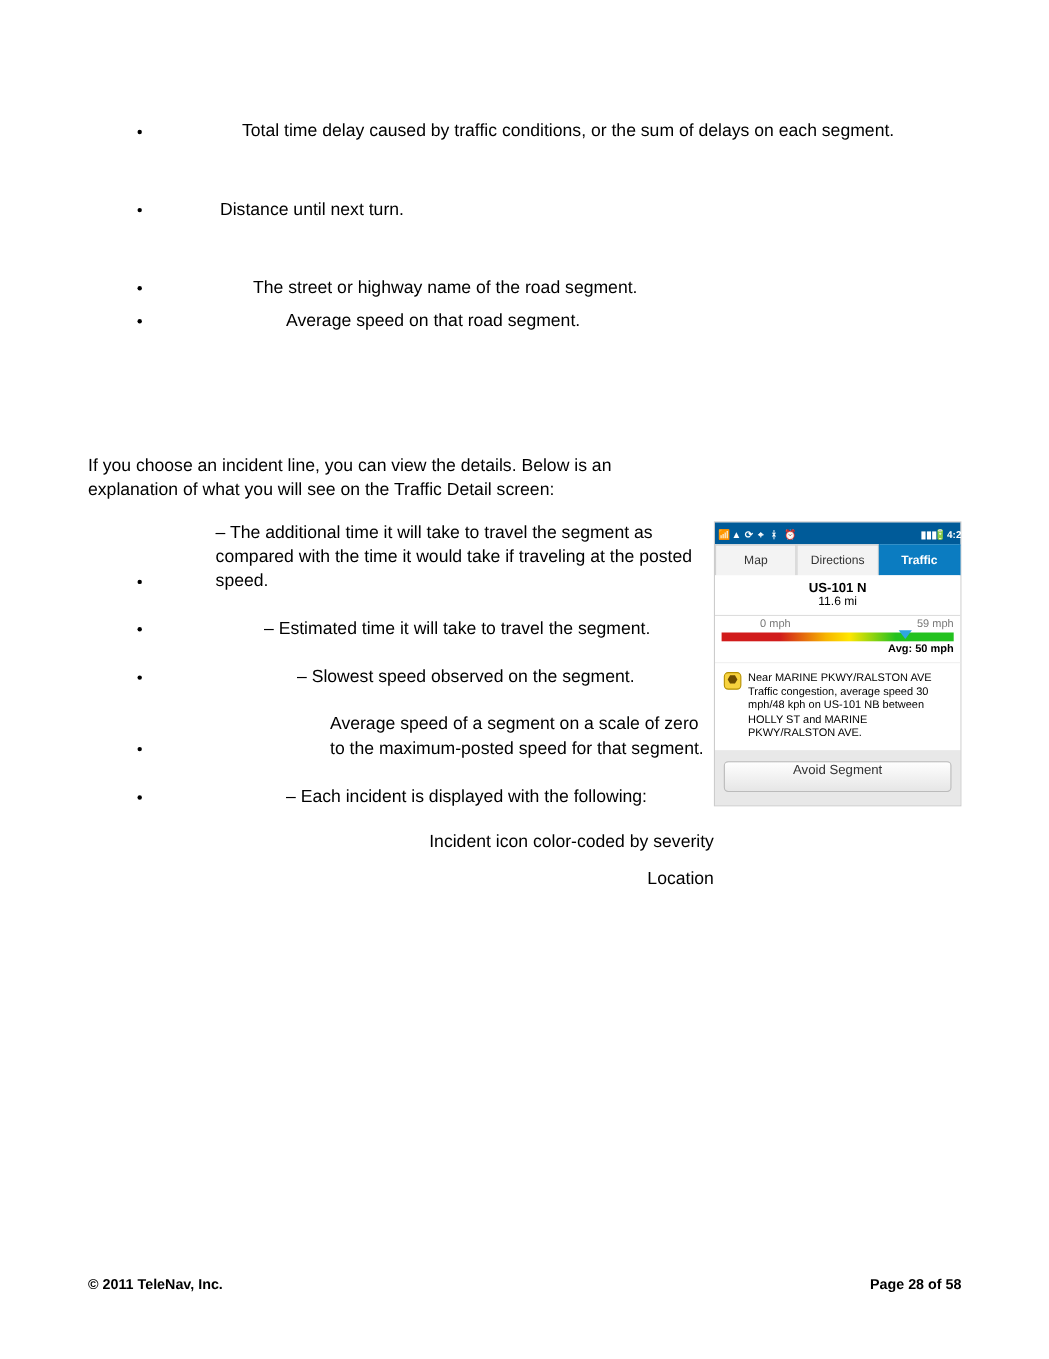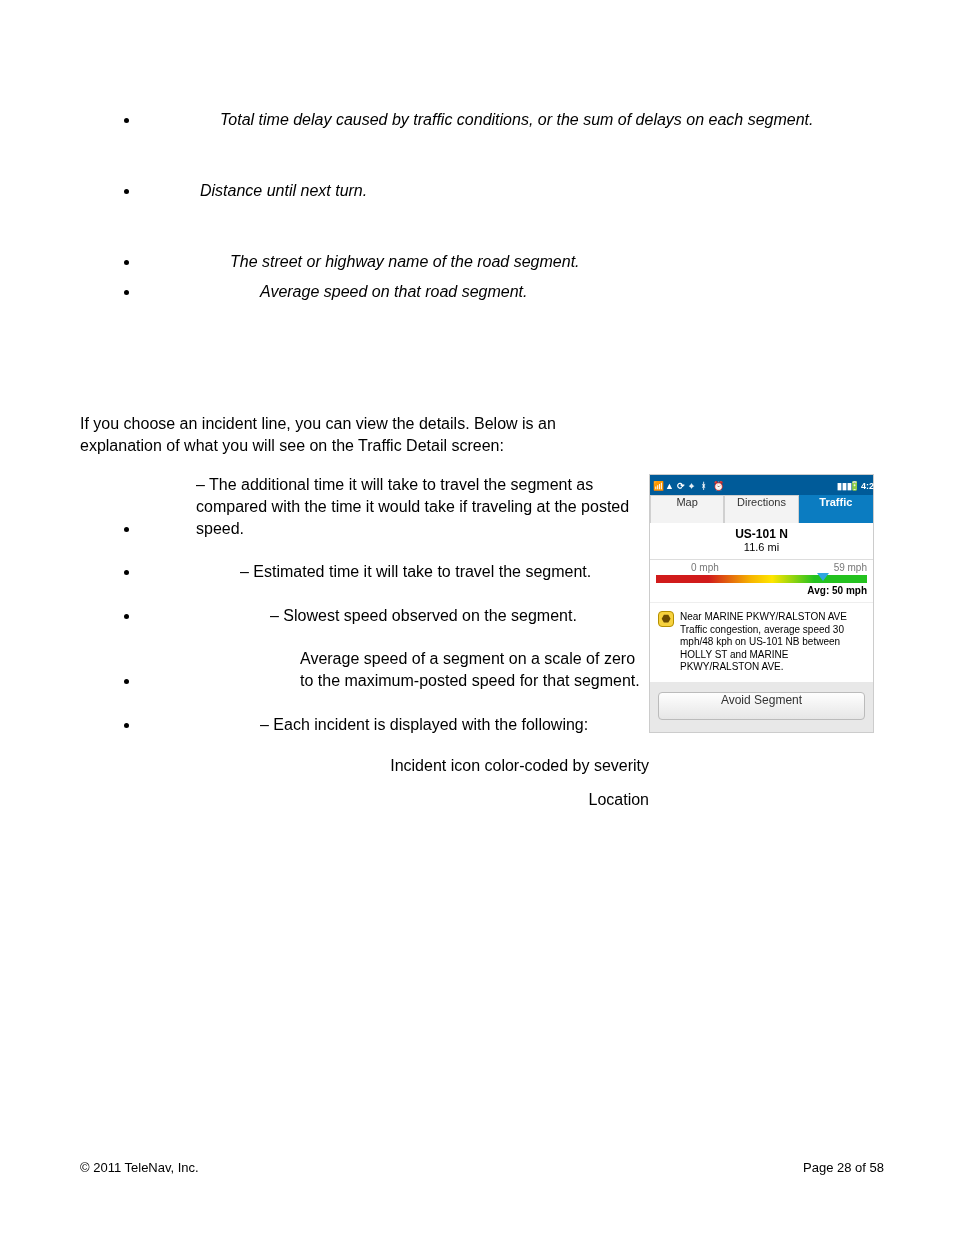--- a/index.html
+++ b/index.html
@@ -1,39 +1,39 @@
 <!DOCTYPE html>
 <html><head>
 <meta charset="utf-8">
 <style>
   * { box-sizing: border-box; margin: 0; padding: 0; }
   html, body { width: 954px; height: 1235px; background: #fff; font-family: Arial, Helvetica, sans-serif; color: #000; }
   .page { position: relative; width: 954px; height: 1235px; padding: 110px 80px 60px 80px; }
-  .bullets-top { margin-left: 60px; font-style: italic; }
+  .bullets-top { margin-left: 60px; }
   .bullets-top li { list-style: disc; margin-bottom: 50px; font-size: 16px; line-height: 1.3; }
   .bullets-top li.gapless { margin-bottom: 10px; }
   .bullets-top li:last-child { margin-bottom: 0; }
   .intro { margin-top: 110px; font-size: 16px; line-height: 1.35; max-width: 550px; }
   .row { display: flex; align-items: flex-start; gap: 0; margin-top: 18px; }
   .details-col { flex: 1; }
   .bullets-det { margin-left: 60px; margin-top: 0; }
   .bullets-det li { list-style: disc; margin-bottom: 22px; font-size: 16px; line-height: 1.35; }
   .sub-items { margin-left: 110px; margin-top: 0; }
   .sub-items div { font-size: 16px; margin-bottom: 16px; text-align: right; }
-  .footer { position: absolute; left: 80px; right: 70px; bottom: 60px; display: flex; justify-content: space-between; font-size: 13px; }
+  .footer { position: absolute; left: 80px; right: 80px; bottom: 60px; display: flex; justify-content: space-between; font-size: 13px; font-weight: bold; }
   .phone {
     width: 225px; flex: 0 0 225px; border: 1px solid #ccc; background: #f7f7f7;
     display: flex; flex-direction: column; font-family: Verdana, Arial, sans-serif;
   }
   .statusbar { height: 20px; background: #005b99; color: #fff; display:flex; align-items:center; justify-content:space-between; padding:0 3px; font-size:9px; font-weight:bold;}
   .sb-icons { display:flex; gap:3px; align-items:center; }
   .sb-icons span { width:9px; height:9px; display:inline-block; }
   .sb-time { white-space: nowrap; }
   .tabs { display:flex; height:28px; background:#e8e8e8; }
-  .tab { flex:1; display:flex; justify-content:center; font-size:11px; background:#f3f3f3; border:1px solid #d0d0d0; border-bottom:none; color:#333;}
+  .tab { flex:1; display:flex; align-items:center; justify-content:center; font-size:11px; background:#f3f3f3; border:1px solid #d0d0d0; border-bottom:none; color:#333;}
   .tab.active { background:#0b7cc1; color:#fff; font-weight:bold; border-color:#0b7cc1;}
   .hwy { text-align:center; padding:4px 0 6px 0; background:#fff; border-bottom:1px solid #ddd;}
   .hwy .h1 { font-size:12px; font-weight:bold; }
   .hwy .h2 { font-size:11px; }
   .speedbar { padding: 2px 6px 6px 6px; background:#fff; border-bottom:1px solid #eee;}
   .speed-labs { display:flex; justify-content:space-between; font-size:10px; color:#777; margin-bottom:2px;padding-left:35px;}
   .gradient { height:8px; background: linear-gradient(to right, #d11b1b 0%, #d11b1b 25%, #f7b500 45%, #ffe600 55%, #23c21f 75%, #23c21f 100%); position:relative;}
   .marker { position:absolute; top:-2px; right:18%; width:0; height:0; border-left:6px solid transparent; border-right:6px solid transparent; border-top:8px solid #2fa6e0; }
   .avg-label { text-align:right; font-size:10px; font-weight:bold; margin-top:2px; }
   .incident { display:flex; gap:6px; padding:8px; background:#fff; font-size:10px; line-height:1.25; flex:1; }

